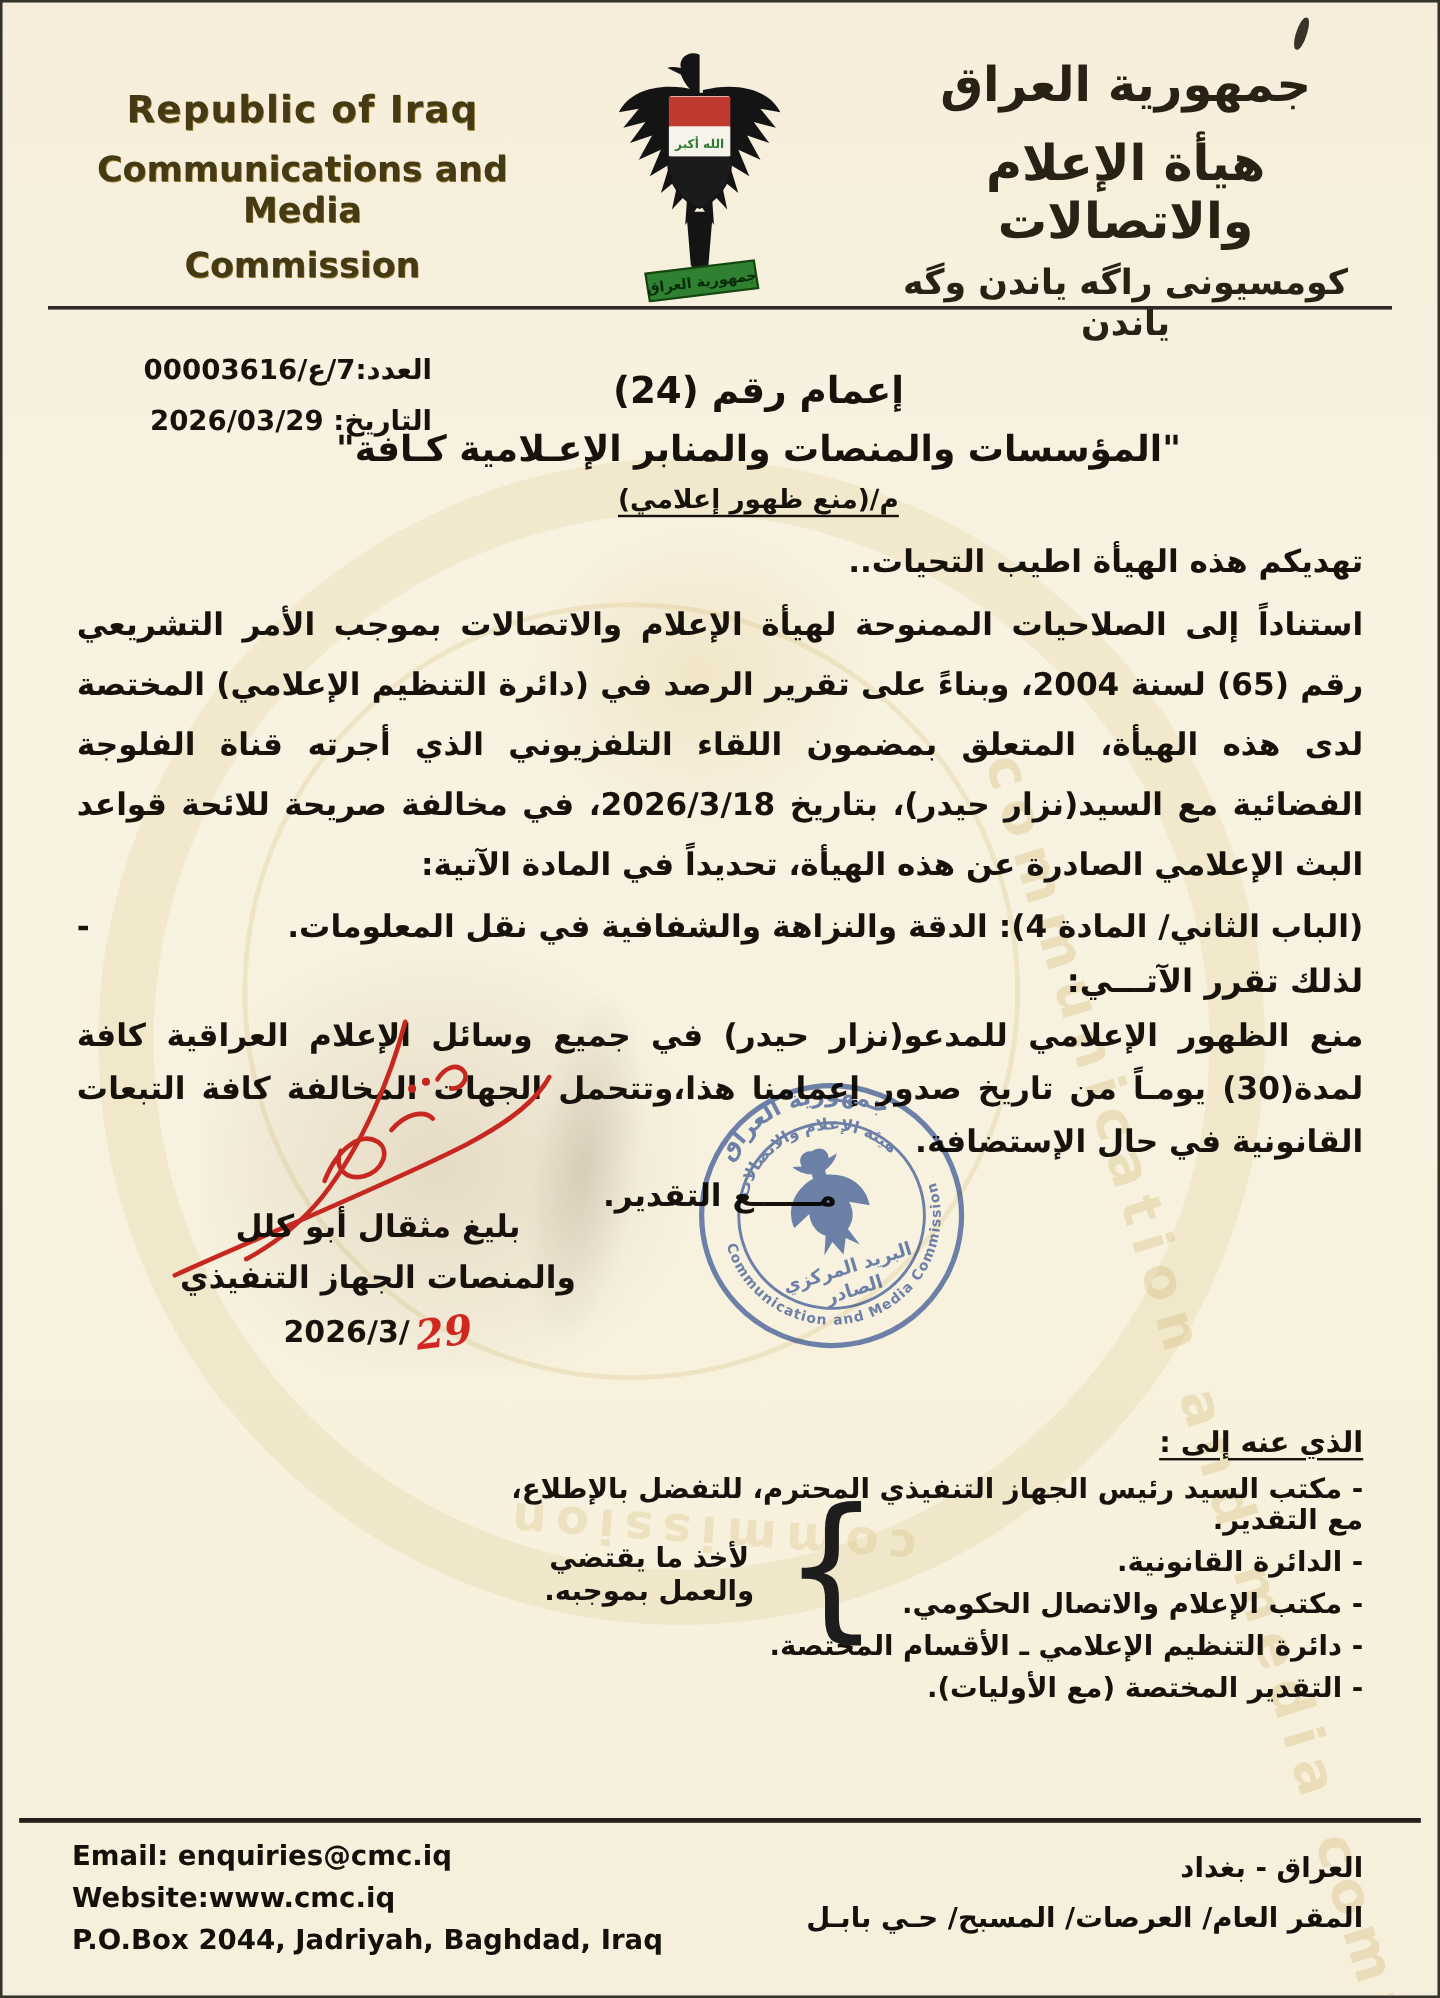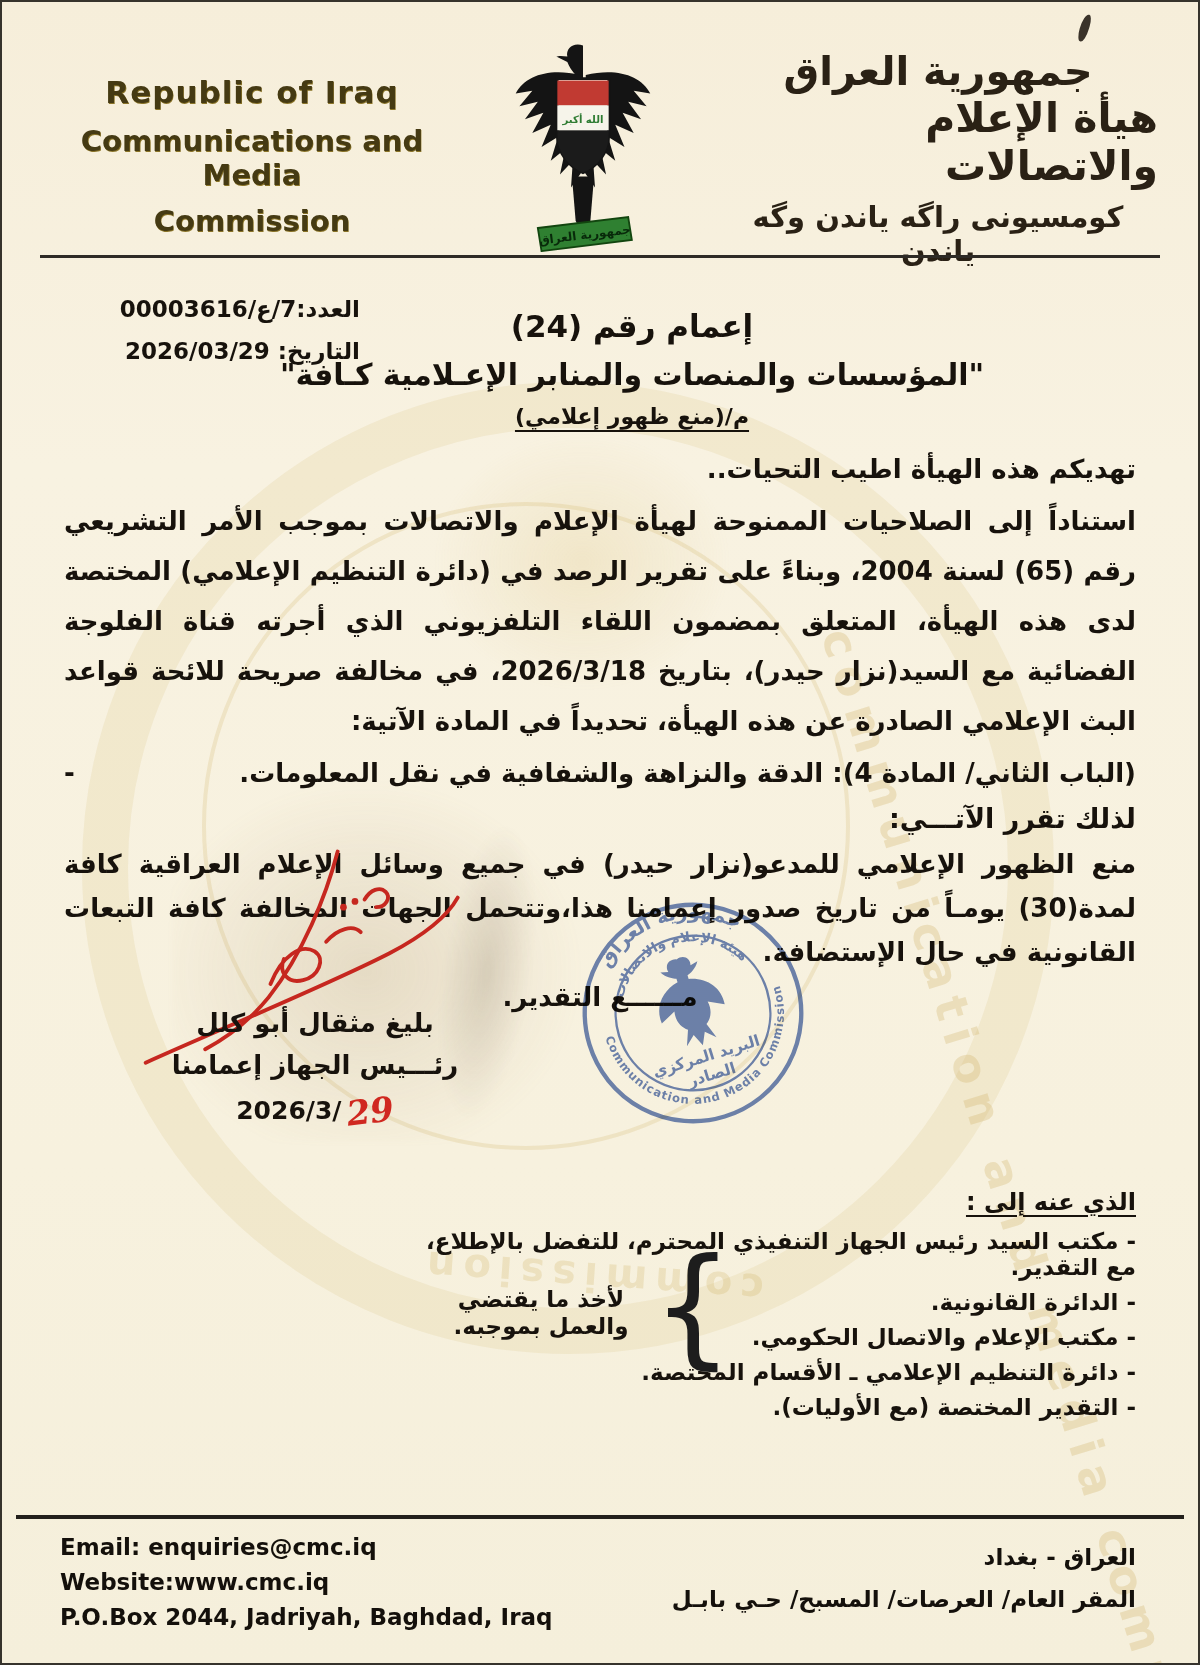--- a/index.html
+++ b/index.html
@@ -29,21 +29,21 @@
   
   .hdr-en{position:absolute;left:45px;top:72px;width:410px;text-align:center;font-weight:bold;
     color:#453a13;text-shadow:0.6px 0.6px 0 #8a7428;}
   .hdr-en .l1{font-size:31px;letter-spacing:1px;}
   .hdr-en .l2{font-size:29px;margin-top:14px;}
   .hdr-en .l3{font-size:29px;margin-top:12px;}
   .emblem{position:absolute;left:502px;top:38px;width:158px;height:212px;}
   .hdr-ar{position:absolute;right:40px;top:46px;width:440px;text-align:center;direction:rtl;
     font-weight:bold;color:#2a2115;}
   .hdr-ar .a1{font-size:40px;}
-  .hdr-ar .a2{font-size:41px;margin-top:0;text-align:right;}
+  .hdr-ar .a2{font-size:41px;margin-top:18px;}
   .hdr-ar .a3{font-size:29px;margin-top:10px;letter-spacing:1px;}
   .header-rule{position:absolute;top:253px;left:38px;right:38px;height:3px;background:#2e2b26;}
   
   .ref{position:absolute;left:68px;top:286px;width:290px;direction:rtl;text-align:right;
     font-weight:bold;font-size:23px;line-height:42px;}
   .title{position:absolute;left:270px;top:294px;width:720px;text-align:center;direction:rtl;font-weight:bold;margin-top:12px;}
   .title .t1{font-size:31px;}
   .title .t2{font-size:30px;margin-top:13px;}
   .title .t3{font-size:22px;margin-top:12px;text-decoration:underline;text-underline-offset:6px;}
   
@@ -159,21 +159,21 @@
       <path d="M236 62 C242 52 252 48 258 54 C264 60 258 70 248 70"></path>
     </g>
     <g fill="#c6271f">
       <circle cx="214" cy="70" r="3.5"></circle>
       <circle cx="226" cy="64" r="3.5"></circle>
     </g>
   </svg>
 
   <div class="sig-block">
     <div>بليغ مثقال أبو كلل</div>
-    <div>رئـــيس الجهاز إعمامنا</div>
+    <div>والمنصات الجهاز التنفيذي</div>
     <div class="sig-date">
       <span>2026/3/</span><span class="hand">29</span>
     </div>
   </div>
 
   <div class="stamp-wrap">
     <svg viewBox="0 0 240 240" width="232" height="232">
       <g stroke="#5b76b8" fill="none">
         <circle cx="120" cy="120" r="112" stroke-width="4.5"></circle>
         <circle cx="120" cy="120" r="80" stroke-width="2.5"></circle>

